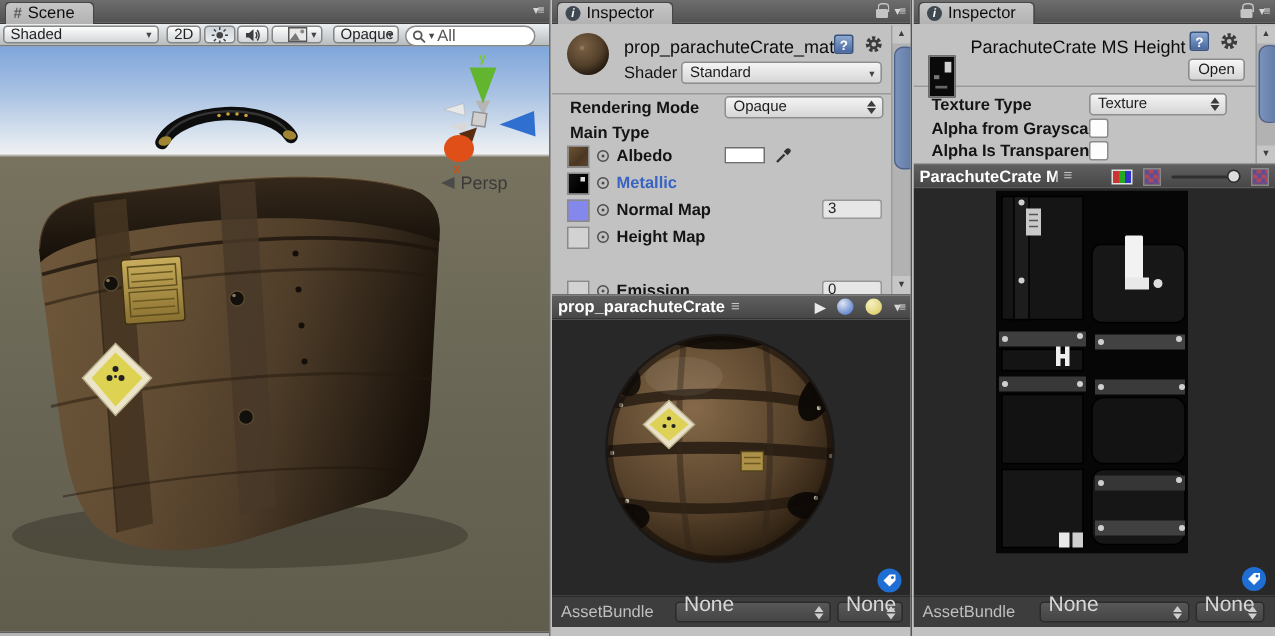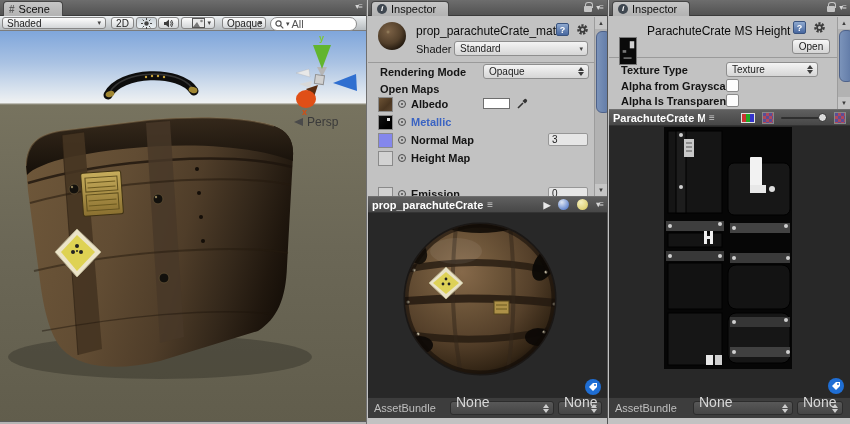--- a/index.html
+++ b/index.html
@@ -288,21 +288,21 @@
 
     <div style="position:absolute;top:61px;left:0;right:14px;height:135px;overflow:hidden;">
       <span class="label" style="left:12px;top:5px;">Rendering Mode</span>
       <div class="dd" style="left:115px;top:3px;width:106px;">
         <span>Opaque</span>
         <span class="updown">
             <i class="u"></i>
             <i class="d"></i>
           </span>
       </div>
-      <span class="label" style="left:12px;top:22px;">Open Maps</span>
+      <span class="label" style="left:12px;top:22px;">Main Type</span>
 
       <div class="map-row" style="top:35px;">
         <span class="thumb t-albedo"></span>
         <span class="target"></span>
         <span class="map-label">Albedo</span>
         <span class="swatch"></span>
         <svg width="12" height="12" viewBox="0 0 12 12" style="position:absolute;left:148px;top:2px;">
           <line x1="2" y1="10" x2="7" y2="5" stroke="#333" stroke-width="1.6"></line>
           <path d="M6.5,3 L9,5.5 L10.6,3.9 A1.5,1.5 0 0 0 8.1,1.4 Z" fill="#333"></path>
         </svg>

